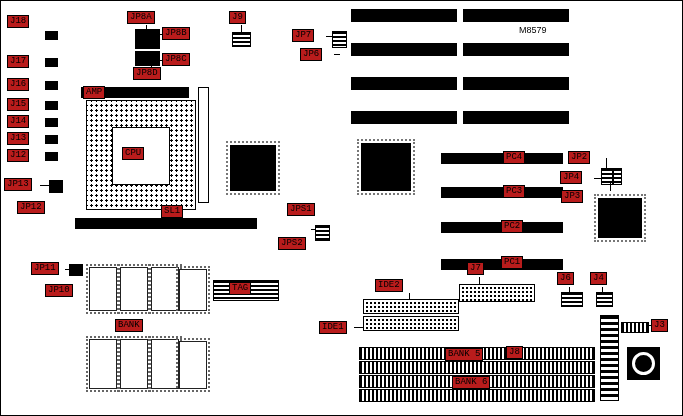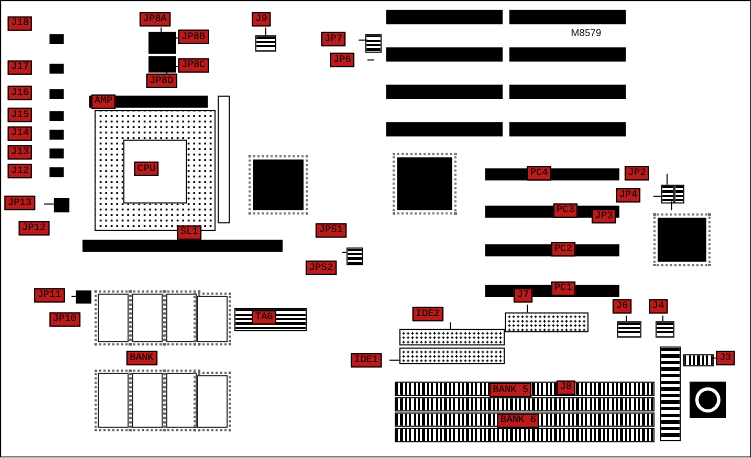--- a/index.html
+++ b/index.html
@@ -89,31 +89,31 @@
   <div class="socket" style="left:85px;top:99px;width:108px;height:108px"></div>
   <div class="innersq" style="left:111px;top:126px;width:56px;height:56px"></div>
   <div class="lbl" style="left:121px;top:146px">CPU</div>
   <div class="obox" style="left:197px;top:86px;width:9px;height:114px"></div>
 
   <div class="qfp" style="left:229px;top:144px;width:46px;height:46px"></div>
   <div class="qfp" style="left:360px;top:142px;width:50px;height:48px"></div>
   <div class="qfp" style="left:597px;top:197px;width:44px;height:40px"></div>
 
   <div class="bar" style="left:440px;top:152px;width:122px;height:11px"></div>
-  <div class="lbl" style="left:478px;top:150px">PC4</div>
+  <div class="lbl" style="left:502px;top:150px">PC4</div>
   <div class="bar" style="left:440px;top:186px;width:122px;height:11px"></div>
   <div class="lbl" style="left:502px;top:184px">PC3</div>
   <div class="bar" style="left:440px;top:221px;width:122px;height:11px"></div>
   <div class="lbl" style="left:500px;top:219px">PC2</div>
   <div class="bar" style="left:440px;top:258px;width:122px;height:11px"></div>
   <div class="lbl" style="left:500px;top:255px">PC1</div>
 
   <div class="lbl" style="left:567px;top:150px">JP2</div>
   <div class="lbl" style="left:559px;top:170px">JP4</div>
-  <div class="lbl" style="left:537px;top:189px">JP3</div>
+  <div class="lbl" style="left:560px;top:189px">JP3</div>
   <div class="striped" style="left:600px;top:167px;width:10px;height:15px"></div>
   <div class="striped" style="left:612px;top:167px;width:7px;height:15px"></div>
   <div class="ln" style="left:605px;top:157px;width:1px;height:10px"></div>
   <div class="ln" style="left:593px;top:177px;width:7px;height:1px"></div>
   <div class="ln" style="left:609px;top:182px;width:1px;height:8px"></div>
 
   <div class="bar" style="left:74px;top:217px;width:182px;height:11px"></div>
   <div class="lbl" style="left:160px;top:204px">SL1</div>
 
   <div class="lbl" style="left:286px;top:202px">JPS1</div>

